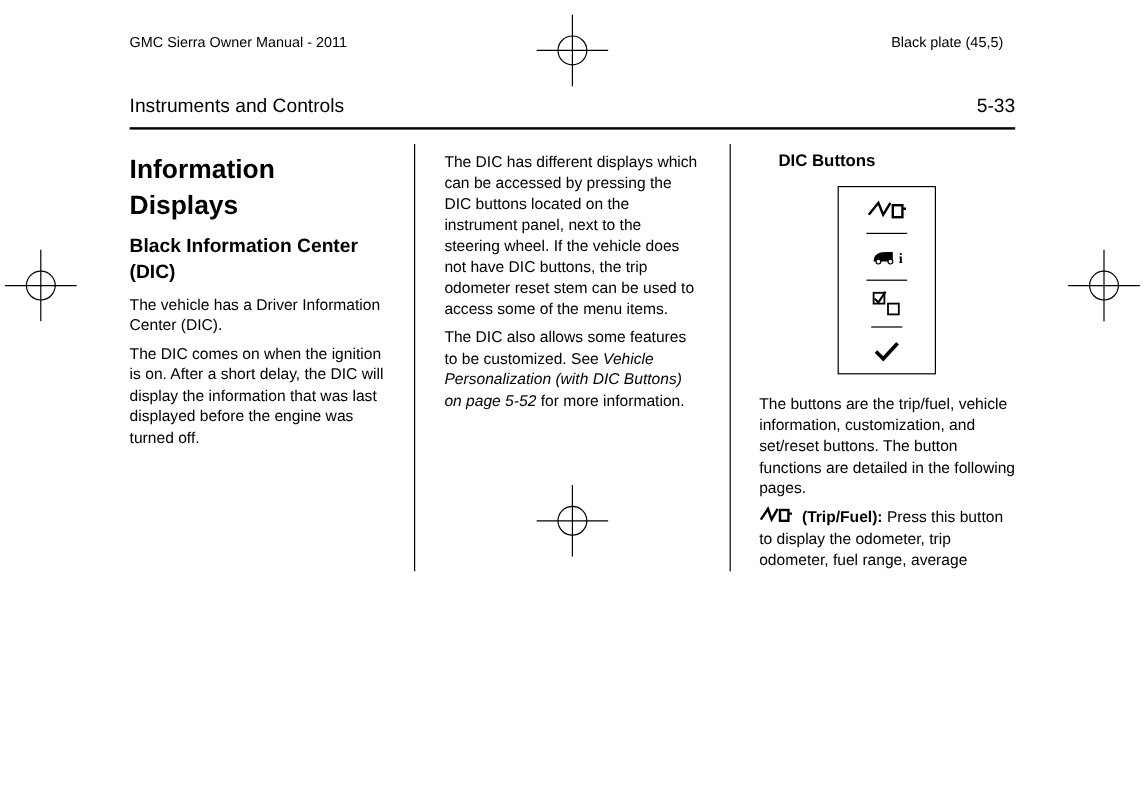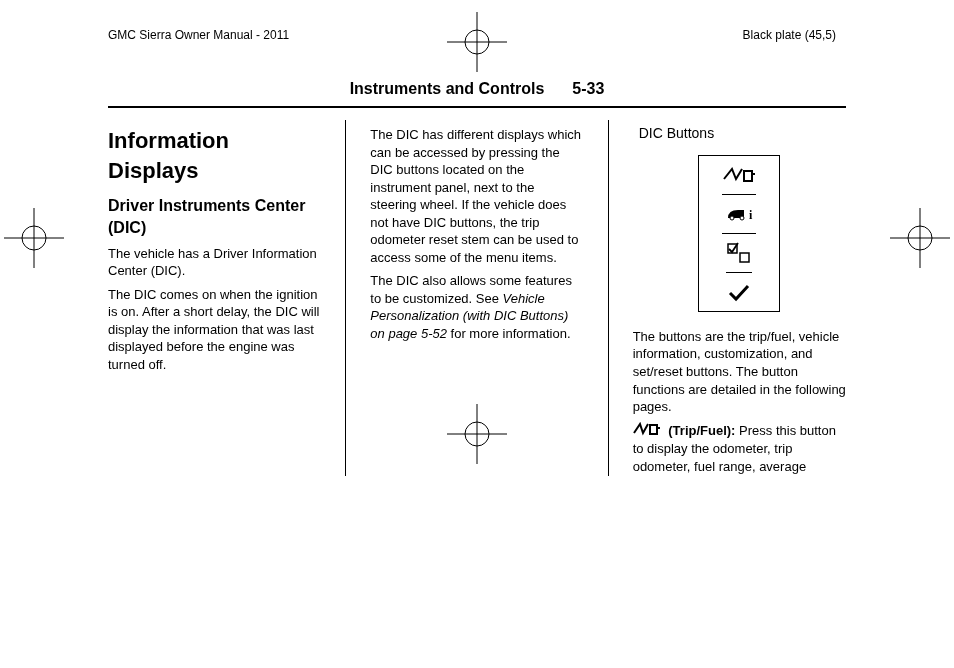--- a/index.html
+++ b/index.html
@@ -3,27 +3,27 @@
 <meta charset="utf-8">
 <style>
   body{margin:0;background:#fff;font-family:Arial,Helvetica,sans-serif;color:#000;width:954px}
   .sheet{position:relative;width:954px;height:476px}
   .crop{position:absolute;width:60px;height:60px}
   .crop svg{width:60px;height:60px}
   .hdrL{position:absolute;top:28px;left:108px;font-size:12px}
   .hdrR{position:absolute;top:28px;right:118px;font-size:12px}
   .content{position:absolute;top:80px;left:108px;right:108px;bottom:80px}
   .rule{border-bottom:2px solid #000;margin-bottom:12px}
-  .runhead{display:flex;justify-content:center;gap:28px;font-weight:bold;font-size:16px;padding-bottom:8px}
+  .runhead{display:flex;justify-content:space-between;gap:28px;font-weight:normal;font-size:16px;padding-bottom:8px}
   .cols{display:flex;gap:22px}
   .col{flex:1;font-size:13px;line-height:1.35}
   .sep{width:1px;background:#000;margin:0 2px}
   h1{font-size:22px;margin:6px 0 10px;font-weight:bold}
   h2{font-size:16px;margin:8px 0 6px;font-weight:bold}
-  h3{font-size:14px;font-weight:normal;margin:4px 6px 10px}
+  h3{font-size:14px;font-weight:bold;margin:4px 16px 10px}
   p{margin:6px 0}
   em{font-style:italic}
   .fig{display:flex;flex-direction:column;align-items:center;margin:12px auto 16px;width:80px;border:1px solid #000}
   .fig .cell{height:38px;display:flex;align-items:center;justify-content:center;border-bottom:1px solid #000;font-size:18px;font-weight:bold}
   .fig .cell:last-child{border-bottom:none}
   .icon{font-weight:bold}
   .tripfuel{display:inline-block;vertical-align:middle;margin-right:4px}
 </style>
 </head>
 <body>
@@ -64,21 +64,21 @@
   <div class="content">
     <div class="runhead">
       <span>Instruments and Controls</span>
       <span>5-33</span>
     </div>
     <div class="rule"></div>
 
     <div class="cols">
       <div class="col">
         <h1>Information Displays</h1>
-        <h2>Driver Instruments Center (DIC)</h2>
+        <h2>Black Information Center (DIC)</h2>
         <p>The vehicle has a Driver Information Center (DIC).</p>
         <p>The DIC comes on when the ignition is on. After a short delay, the DIC will display the information that was last displayed before the engine was turned off.</p>
       </div>
 
       <div class="sep"></div>
 
       <div class="col">
         <p>The DIC has different displays which can be accessed by pressing the DIC buttons located on the instrument panel, next to the steering wheel. If the vehicle does not have DIC buttons, the trip odometer reset stem can be used to access some of the menu items.</p>
         <p>
           <span>The DIC also allows some features to be customized. See </span><em>Vehicle Personalization (with DIC Buttons) on page 5-52</em><span> for more information.</span>

